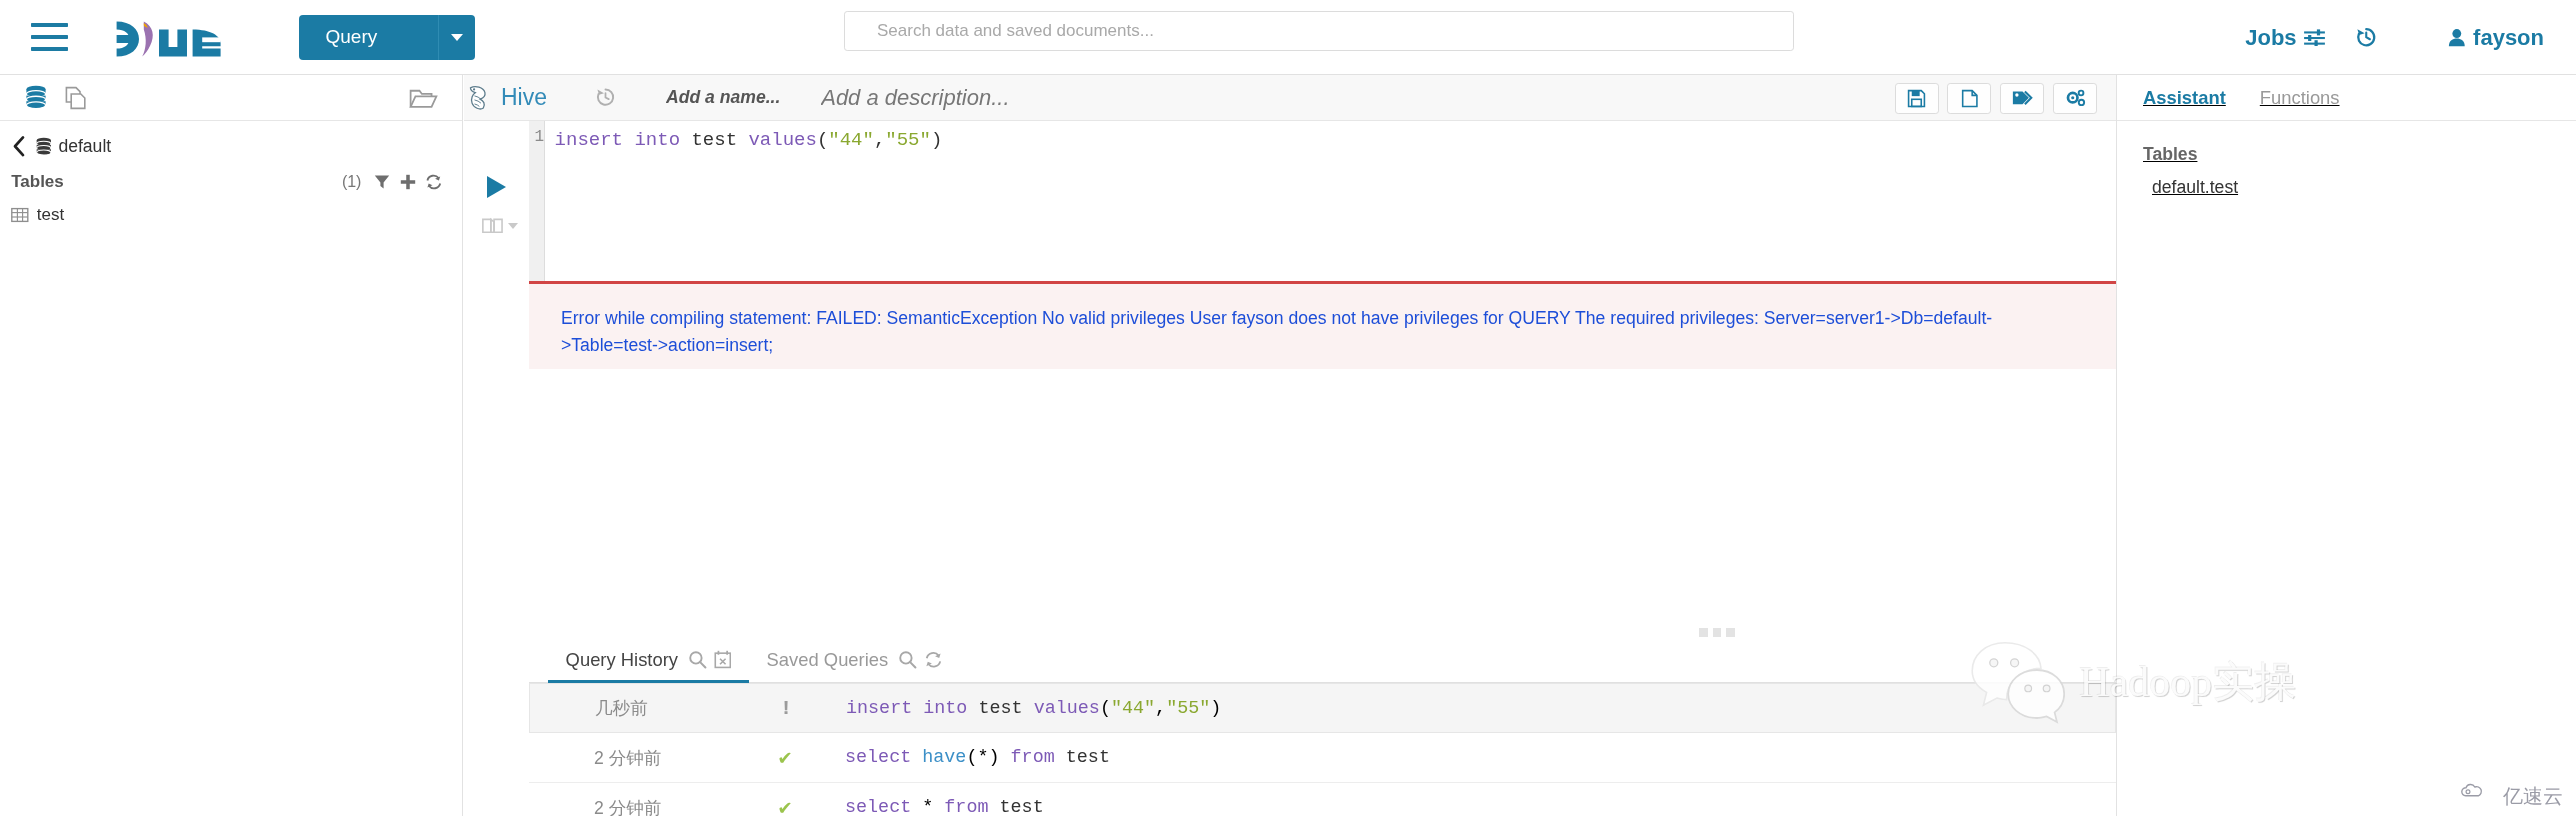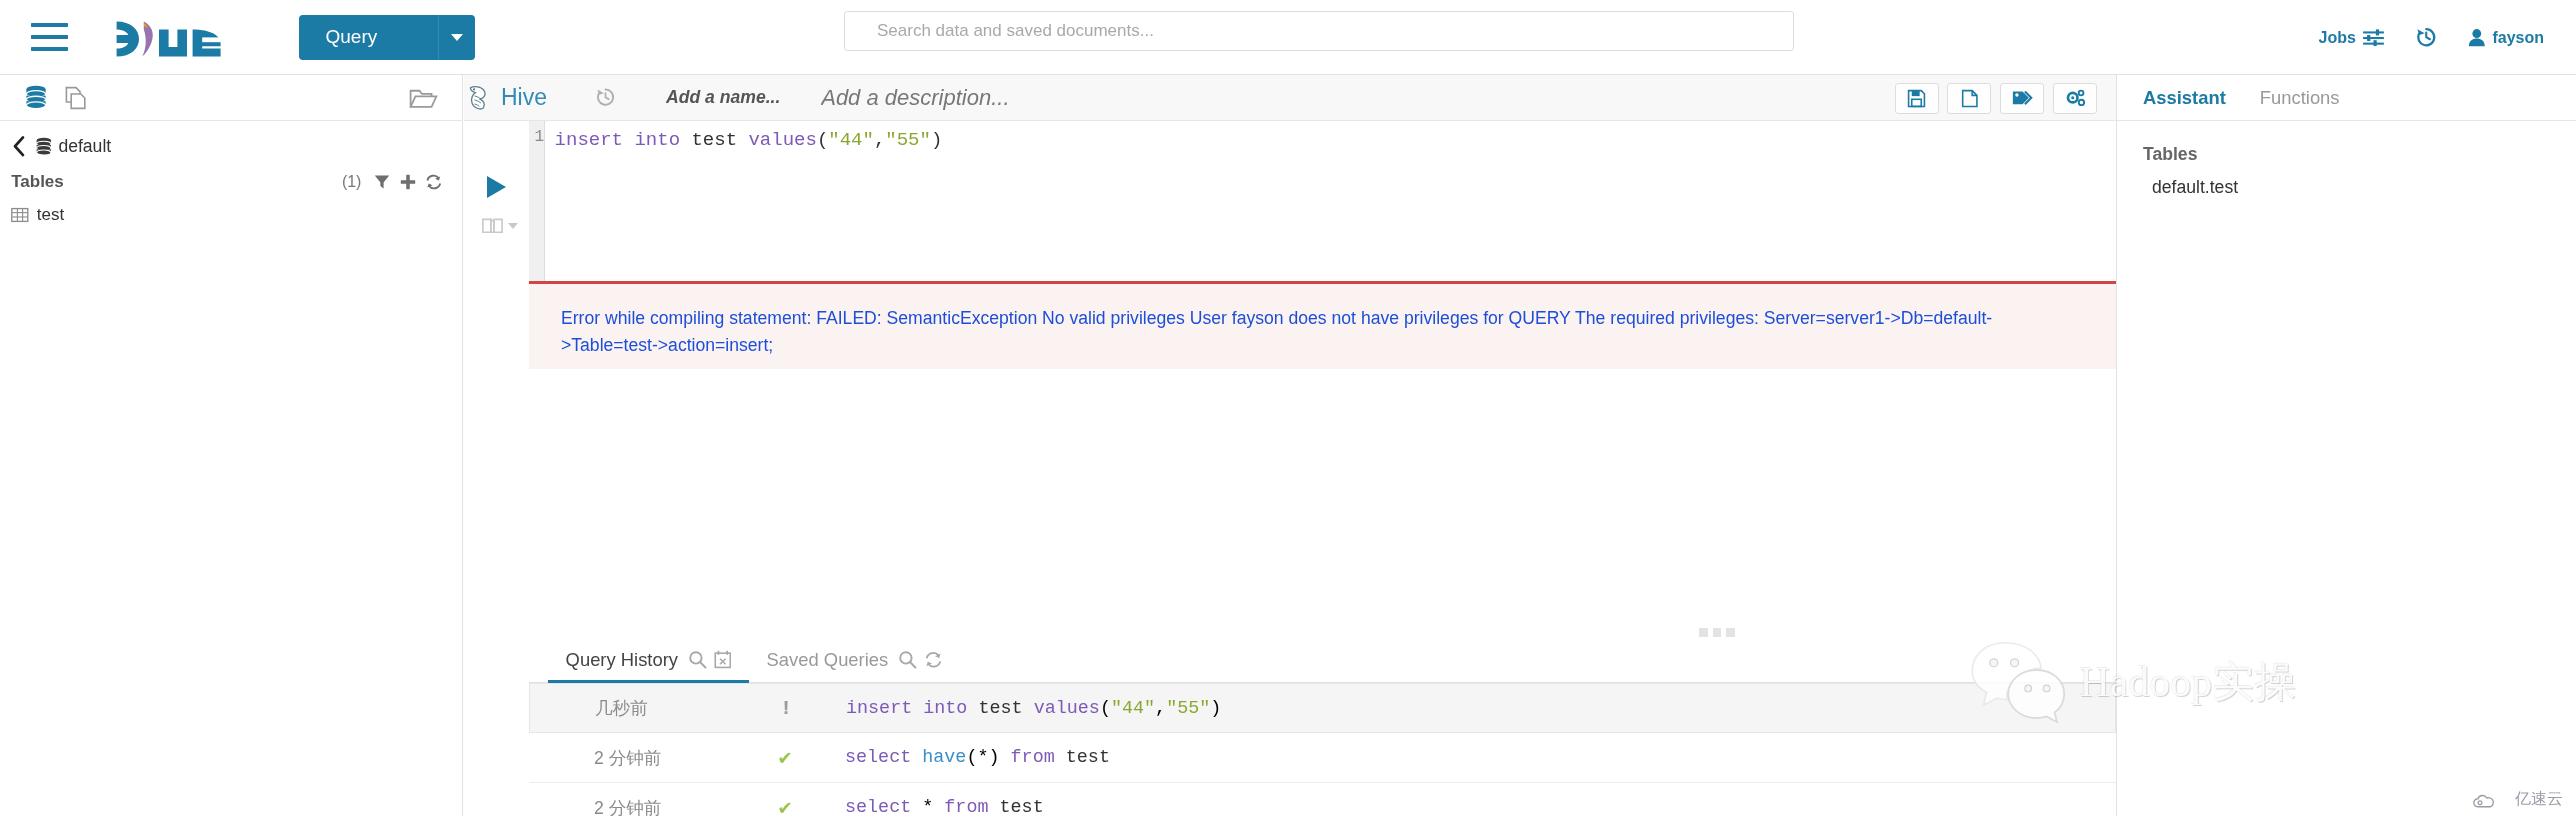--- a/index.html
+++ b/index.html
@@ -71,22 +71,22 @@
     outline: none;
   }
   #global-search::placeholder { color: #a9a9a9; }
 
   #nav-right {
     position: absolute; right: 32px; top: 0; height: 75px;
     display: flex; align-items: center; gap: 30.5px;
   }
   .nav-link {
     display: flex; align-items: center; gap: 7.2px;
-    color: #1b7ba4; font-size: 16px; font-weight: bold;
-    cursor: pointer; text-decoration: none;
+    color: #1b7ba4; font-size: 22px; font-weight: bold;
+    cursor: pointer; text-decoration: none; margin-left: 40px;
   }
   .nav-icon-only { cursor: pointer; display:flex; align-items:center; }
 
   
   #left-panel {
     position: absolute; left: 0; top: 75px;
     width: 463px; height: 742px;
     background: #fff;
     border-right: 0.8px solid #e2e2e2;
   }
@@ -288,20 +288,21 @@
   .h-status.err { color: #9b9b9b; font-weight: bold; }
   .h-status.ok { color: #9bc44d; }
   .h-query { flex: 1; }
 
   
   #right-panel {
     position: absolute; left: 2116px; top: 75px;
     width: 460px; height: 742px;
     background: #fff;
     border-left: 0.8px solid #e2e2e2;
+    text-decoration: underline;
   }
   #right-tabs {
     height: 46px;
     display: flex; align-items: center;
     padding-left: 26px; gap: 34px;
     border-bottom: 0.8px solid #e6e6e6;
   }
   .rp-tab { font-size: 18.4px; cursor: pointer; }
   .rp-tab.active { color: #1b7ba4; font-weight: bold; }
   .rp-tab.inactive { color: #999; }
@@ -323,22 +324,22 @@
     opacity: 0.85;
   }
   #wechat-text {
     font-size: 42px; color: #fbfbfb;
     font-family: "Liberation Serif", serif;
     text-shadow: 0.8px 0.8px 0.8px rgba(0,0,0,0.22), -0.8px -0.8px 0 rgba(0,0,0,0.08);
     white-space: nowrap;
   }
   #corner-watermark {
     position: absolute; right: 13px; bottom: 6.4px;
-    display: flex; align-items: flex-end; gap: 19px;
-    color: #9a9ba6; font-size: 16px;
+    display: flex; align-items: flex-start; gap: 19px;
+    color: #9a9ba6; font-size: 20px;
     pointer-events: none;
   }
 </style>
 </head>
 <body>
 
 <div id="navbar">
 
   <div id="hamburger">
     <i></i>

